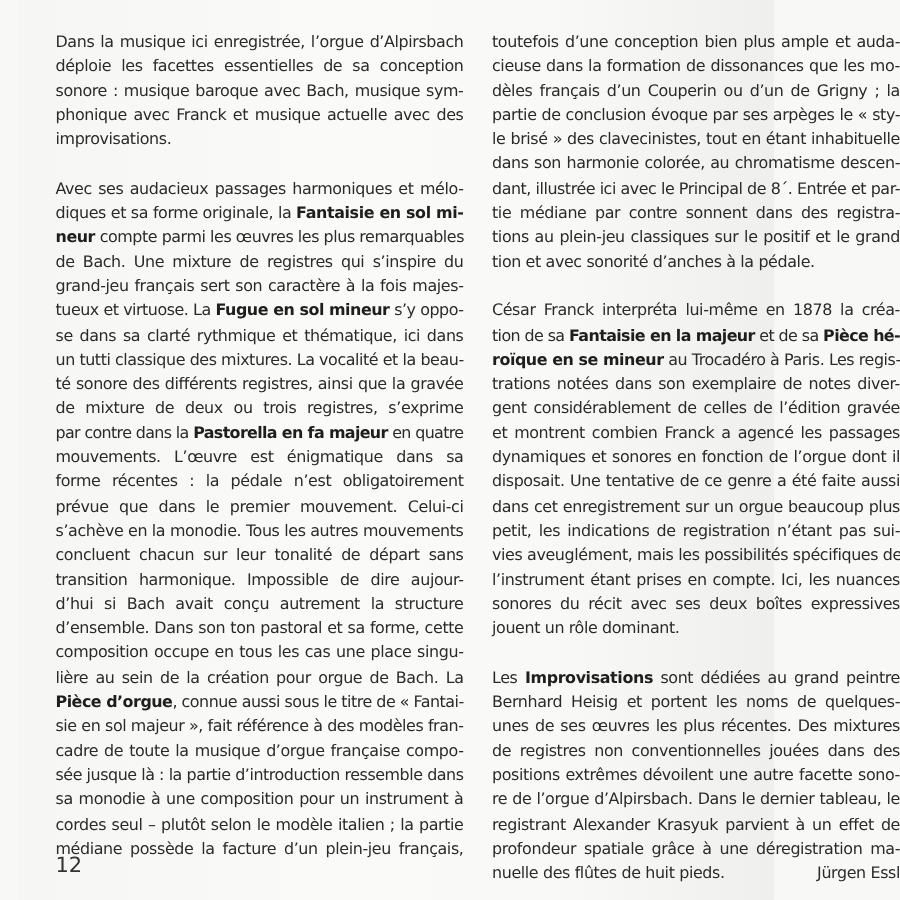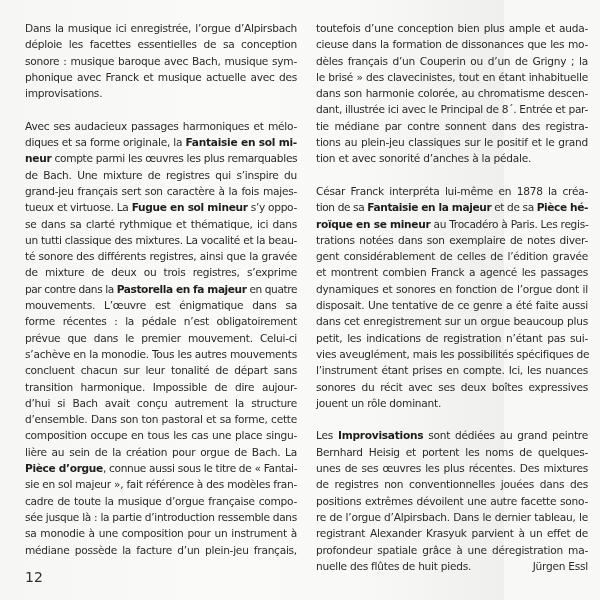--- a/index.html
+++ b/index.html
@@ -10,21 +10,21 @@
     overflow: hidden;
     background: #f8f8f6;
   }
   body {
     position: relative;
     font-family: "DejaVu Sans", sans-serif;
     color: #2a2a2a;
   }
   .page {
     position: absolute;
-    left: 0; top: 0;
+    left: 12px; top: 0;
     width: 504px; height: 600px;
     background: linear-gradient(90deg, #f6f6f4 0%, #fafaf8 40%, #f9f9f7 70%, #efefed 100%);
   }
   .col {
     position: absolute;
     top: 20px;
     width: 272px;
     font-size: 10.6px;
     line-height: 16.3px;
     letter-spacing: -0.25px;
@@ -94,29 +94,31 @@
       <span class="line">transition harmonique. Impossible de dire aujour-</span>
       <span class="line">d’hui si Bach avait conçu autrement la structure</span>
       <span class="line">d’ensemble. Dans son ton pastoral et sa forme, cette</span>
       <span class="line">composition occupe en tous les cas une place singu-</span>
       <span class="line">lière au sein de la création pour orgue de Bach. La</span>
       <span class="line" style="letter-spacing: -0.324074px;"><b>Pièce d’orgue</b><span>, connue aussi sous le titre de « Fantai-</span></span>
       <span class="line" style="letter-spacing: -0.286364px;">sie en sol majeur », fait référence à des modèles fran-</span>
       <span class="line">cadre de toute la musique d’orgue française compo-</span>
       <span class="line" style="letter-spacing: -0.304545px;">sée jusque là : la partie d’introduction ressemble dans</span>
       <span class="line">sa monodie à une composition pour un instrument à</span>
+      <span class="line">cordes seul – plutôt selon le modèle italien ; la partie</span>
       <span class="line">médiane possède la facture d’un plein-jeu français,</span>
     </p>
   </div>
 
   <div class="col right">
     <p>
       <span class="line">toutefois d’une conception bien plus ample et auda-</span>
       <span class="line">cieuse dans la formation de dissonances que les mo-</span>
       <span class="line">dèles français d’un Couperin ou d’un de Grigny ; la</span>
+      <span class="line">partie de conclusion évoque par ses arpèges le « sty-</span>
       <span class="line">le brisé » des clavecinistes, tout en étant inhabituelle</span>
       <span class="line">dans son harmonie colorée, au chromatisme descen-</span>
       <span class="line" style="letter-spacing: -0.300847px;">dant, illustrée ici avec le Principal de 8´. Entrée et par-</span>
       <span class="line">tie médiane par contre sonnent dans des registra-</span>
       <span class="line">tions au plein-jeu classiques sur le positif et le grand</span>
       <span class="line last">tion et avec sonorité d’anches à la pédale.</span>
     </p>
 
     <p>
       <span class="line">César Franck interpréta lui-même en 1878 la créa-</span>

